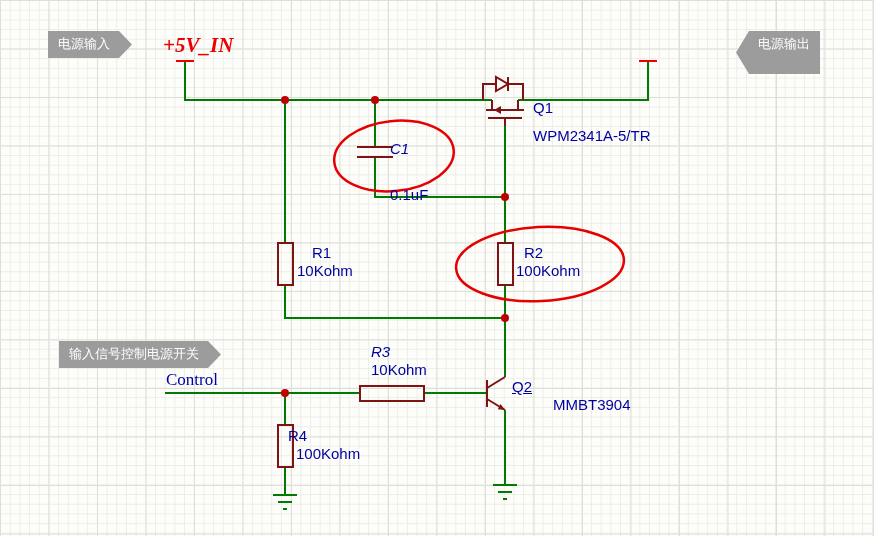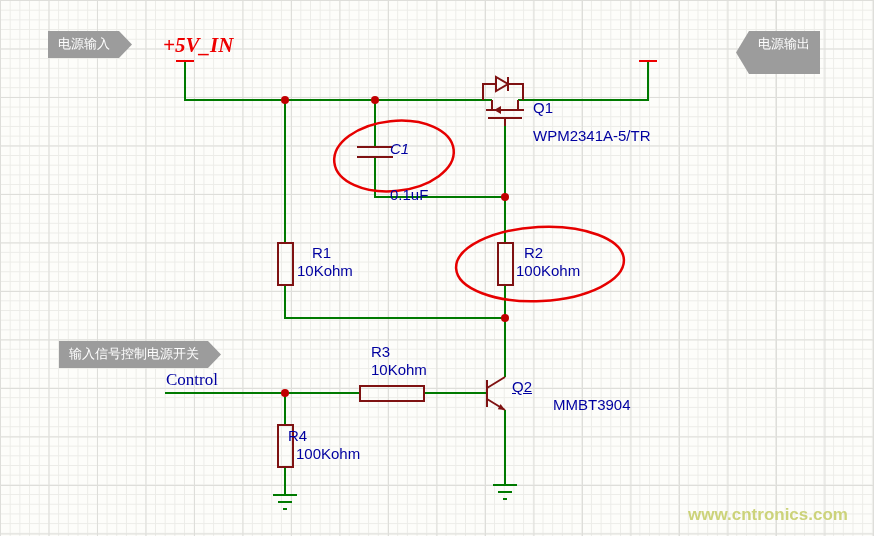--- a/index.html
+++ b/index.html
@@ -120,24 +120,23 @@
 
   <div class="lbl ref" style="left:390px;top:141px;font-style:italic;">C1</div>
   <div class="lbl ref" style="left:390px;top:159px;margin-top:28px;">0.1uF</div>
 
   <div class="lbl ref" style="left:312px;top:245px;">R1</div>
   <div class="lbl ref" style="left:297px;top:263px;">10Kohm</div>
 
   <div class="lbl ref" style="left:516px;top:245px;margin-left:8px;">R2</div>
   <div class="lbl ref" style="left:516px;top:263px;">100Kohm</div>
 
-  <div class="lbl ref" style="left:371px;top:344px;">R3</div>
+  <div class="lbl ref" style="left:371px;top:344px;font-style:italic;">R3</div>
   <div class="lbl ref" style="left:371px;top:362px;">10Kohm</div>
 
   <div class="lbl ref" style="left:512px;top:379px;text-decoration:underline;">Q2</div>
   <div class="lbl ref" style="left:512px;top:397px;margin-left:41px;">MMBT3904</div>
 
   <div class="lbl ref" style="left:288px;top:428px;">R4</div>
   <div class="lbl ref" style="left:296px;top:446px;">100Kohm</div>
 
-  <div class="lbl watermark" style="left:688px;top:506px;">www.cntronics.com</div>
 
 </div>
 
 </body></html>

